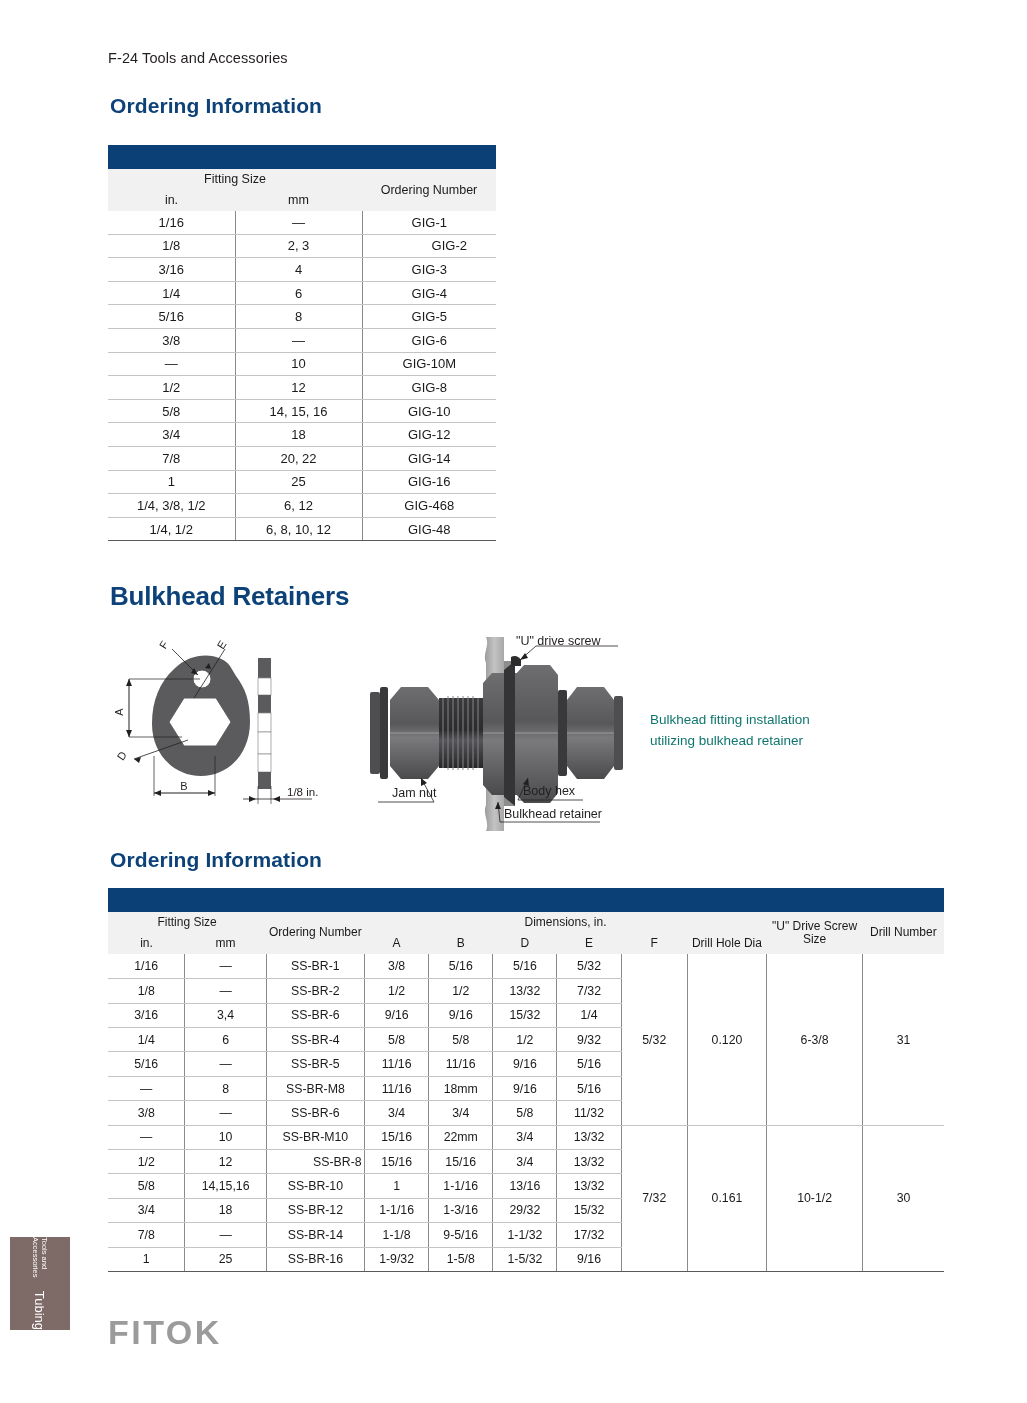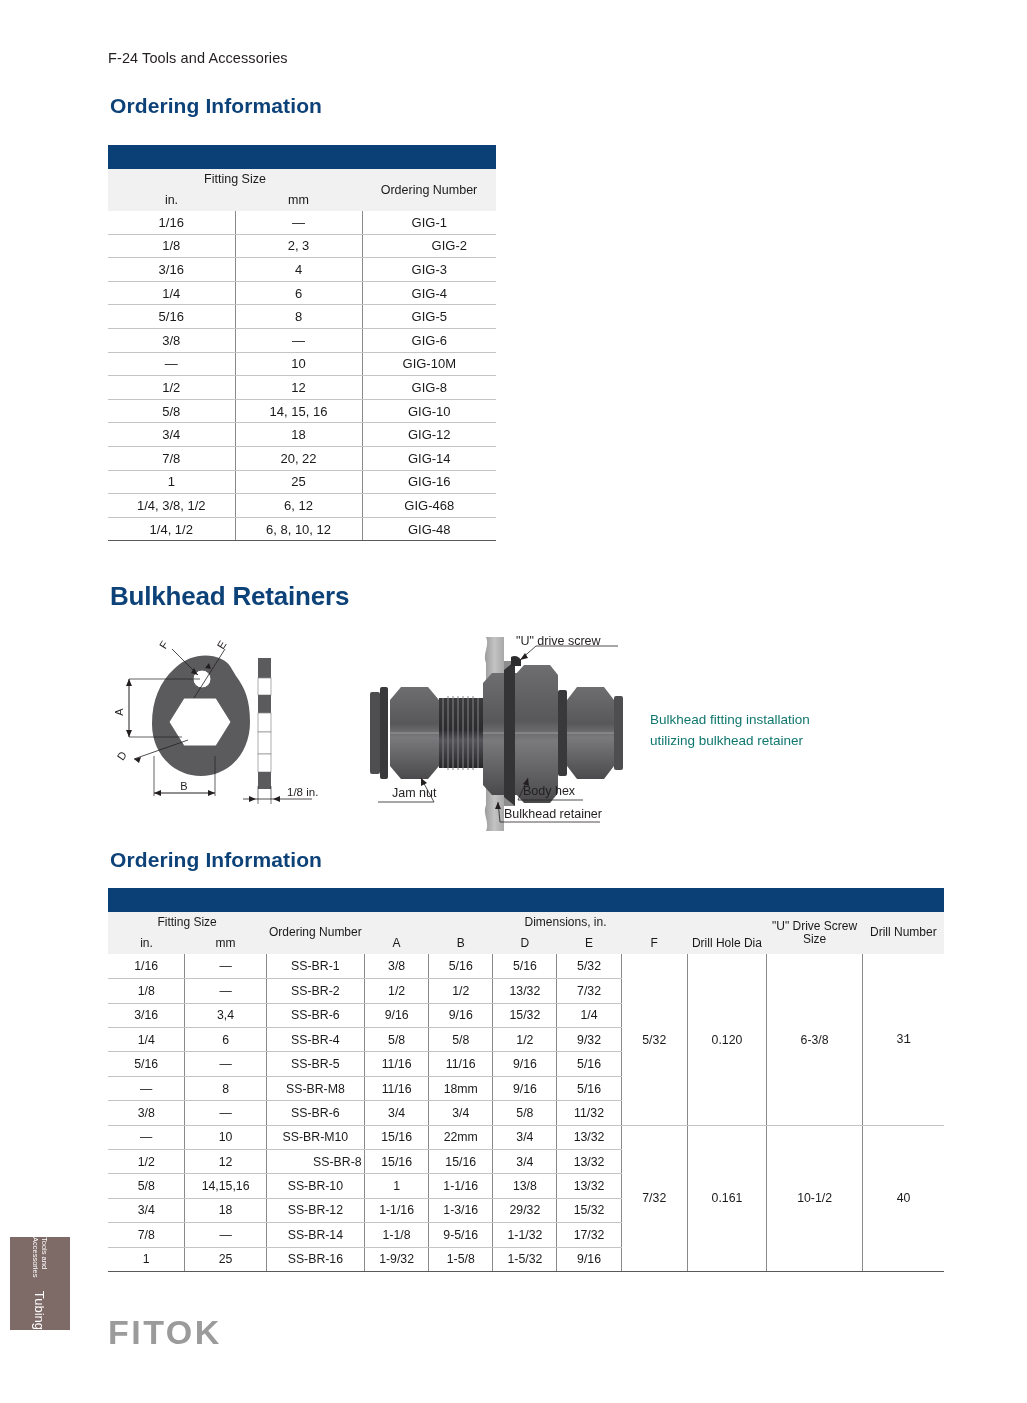--- a/index.html
+++ b/index.html
@@ -423,21 +423,21 @@
         <td style="border-right: 1px solid rgb(138, 138, 138); border-bottom: 1px solid rgb(196, 196, 196);">1/16</td>
         <td style="border-right: 1px solid rgb(138, 138, 138); border-bottom: 1px solid rgb(196, 196, 196);">—</td>
         <td style="border-right: 1px solid rgb(138, 138, 138); border-bottom: 1px solid rgb(196, 196, 196);">SS-BR-1</td>
         <td style="border-right: 1px solid rgb(138, 138, 138); border-bottom: 1px solid rgb(196, 196, 196);">3/8</td>
         <td style="border-right: 1px solid rgb(138, 138, 138); border-bottom: 1px solid rgb(196, 196, 196);">5/16</td>
         <td style="border-right: 1px solid rgb(138, 138, 138); border-bottom: 1px solid rgb(196, 196, 196);">5/16</td>
         <td style="border-right: 1px solid rgb(138, 138, 138); border-bottom: 1px solid rgb(196, 196, 196);">5/32</td>
         <td rowspan="7" style="border-right: 1px solid rgb(138, 138, 138); border-bottom: 1px solid rgb(196, 196, 196);">5/32</td>
         <td rowspan="7" style="border-right: 1px solid rgb(138, 138, 138); border-bottom: 1px solid rgb(196, 196, 196);">0.120</td>
         <td rowspan="7" style="border-right: 1px solid rgb(138, 138, 138); border-bottom: 1px solid rgb(196, 196, 196);">6-3/8</td>
-        <td rowspan="7" style="border-bottom: 1px solid rgb(196, 196, 196); font-family: Liberation Mono, monospace;">31</td>
+        <td rowspan="7" style="border-bottom: 1px solid rgb(196, 196, 196);">31</td>
       </tr>
       <tr>
         <td style="border-right: 1px solid rgb(138, 138, 138); border-bottom: 1px solid rgb(196, 196, 196);">1/8</td>
         <td style="border-right: 1px solid rgb(138, 138, 138); border-bottom: 1px solid rgb(196, 196, 196);">—</td>
         <td style="border-right: 1px solid rgb(138, 138, 138); border-bottom: 1px solid rgb(196, 196, 196);">SS-BR-2</td>
         <td style="border-right: 1px solid rgb(138, 138, 138); border-bottom: 1px solid rgb(196, 196, 196);">1/2</td>
         <td style="border-right: 1px solid rgb(138, 138, 138); border-bottom: 1px solid rgb(196, 196, 196);">1/2</td>
         <td style="border-right: 1px solid rgb(138, 138, 138); border-bottom: 1px solid rgb(196, 196, 196);">13/32</td>
         <td style="border-right: 1px solid rgb(138, 138, 138); border-bottom: 1px solid rgb(196, 196, 196);">7/32</td>
       </tr>
@@ -490,38 +490,38 @@
         <td style="border-right: 1px solid rgb(138, 138, 138); border-bottom: 1px solid rgb(196, 196, 196);">—</td>
         <td style="border-right: 1px solid rgb(138, 138, 138); border-bottom: 1px solid rgb(196, 196, 196);">10</td>
         <td style="border-right: 1px solid rgb(138, 138, 138); border-bottom: 1px solid rgb(196, 196, 196);">SS-BR-M10</td>
         <td style="border-right: 1px solid rgb(138, 138, 138); border-bottom: 1px solid rgb(196, 196, 196);">15/16</td>
         <td style="border-right: 1px solid rgb(138, 138, 138); border-bottom: 1px solid rgb(196, 196, 196);">22mm</td>
         <td style="border-right: 1px solid rgb(138, 138, 138); border-bottom: 1px solid rgb(196, 196, 196);">3/4</td>
         <td style="border-right: 1px solid rgb(138, 138, 138); border-bottom: 1px solid rgb(196, 196, 196);">13/32</td>
         <td rowspan="6" style="border-right: 1px solid rgb(138, 138, 138); border-bottom: 1px solid rgb(88, 89, 91);">7/32</td>
         <td rowspan="6" style="border-right: 1px solid rgb(138, 138, 138); border-bottom: 1px solid rgb(88, 89, 91);">0.161</td>
         <td rowspan="6" style="border-right: 1px solid rgb(138, 138, 138); border-bottom: 1px solid rgb(88, 89, 91);">10-1/2</td>
-        <td rowspan="6" style="border-bottom: 1px solid rgb(88, 89, 91);">40</td>
+        <td rowspan="6" style="border-bottom: 1px solid rgb(88, 89, 91);">30</td>
       </tr>
       <tr>
         <td style="border-right: 1px solid rgb(138, 138, 138); border-bottom: 1px solid rgb(196, 196, 196);">1/2</td>
         <td style="border-right: 1px solid rgb(138, 138, 138); border-bottom: 1px solid rgb(196, 196, 196);">12</td>
         <td style="border-right: 1px solid rgb(138, 138, 138); border-bottom: 1px solid rgb(196, 196, 196); padding-left: 44px;">SS-BR-8</td>
         <td style="border-right: 1px solid rgb(138, 138, 138); border-bottom: 1px solid rgb(196, 196, 196);">15/16</td>
         <td style="border-right: 1px solid rgb(138, 138, 138); border-bottom: 1px solid rgb(196, 196, 196);">15/16</td>
         <td style="border-right: 1px solid rgb(138, 138, 138); border-bottom: 1px solid rgb(196, 196, 196);">3/4</td>
         <td style="border-right: 1px solid rgb(138, 138, 138); border-bottom: 1px solid rgb(196, 196, 196);">13/32</td>
       </tr>
       <tr>
         <td style="border-right: 1px solid rgb(138, 138, 138); border-bottom: 1px solid rgb(196, 196, 196);">5/8</td>
         <td style="border-right: 1px solid rgb(138, 138, 138); border-bottom: 1px solid rgb(196, 196, 196);">14,15,16</td>
         <td style="border-right: 1px solid rgb(138, 138, 138); border-bottom: 1px solid rgb(196, 196, 196);">SS-BR-10</td>
         <td style="border-right: 1px solid rgb(138, 138, 138); border-bottom: 1px solid rgb(196, 196, 196);">1</td>
         <td style="border-right: 1px solid rgb(138, 138, 138); border-bottom: 1px solid rgb(196, 196, 196);">1-1/16</td>
-        <td style="border-right: 1px solid rgb(138, 138, 138); border-bottom: 1px solid rgb(196, 196, 196);">13/8</td>
+        <td style="border-right: 1px solid rgb(138, 138, 138); border-bottom: 1px solid rgb(196, 196, 196);">13/16</td>
         <td style="border-right: 1px solid rgb(138, 138, 138); border-bottom: 1px solid rgb(196, 196, 196);">13/32</td>
       </tr>
       <tr>
         <td style="border-right: 1px solid rgb(138, 138, 138); border-bottom: 1px solid rgb(196, 196, 196);">3/4</td>
         <td style="border-right: 1px solid rgb(138, 138, 138); border-bottom: 1px solid rgb(196, 196, 196);">18</td>
         <td style="border-right: 1px solid rgb(138, 138, 138); border-bottom: 1px solid rgb(196, 196, 196);">SS-BR-12</td>
         <td style="border-right: 1px solid rgb(138, 138, 138); border-bottom: 1px solid rgb(196, 196, 196);">1-1/16</td>
         <td style="border-right: 1px solid rgb(138, 138, 138); border-bottom: 1px solid rgb(196, 196, 196);">1-3/16</td>
         <td style="border-right: 1px solid rgb(138, 138, 138); border-bottom: 1px solid rgb(196, 196, 196);">29/32</td>
         <td style="border-right: 1px solid rgb(138, 138, 138); border-bottom: 1px solid rgb(196, 196, 196);">15/32</td>

